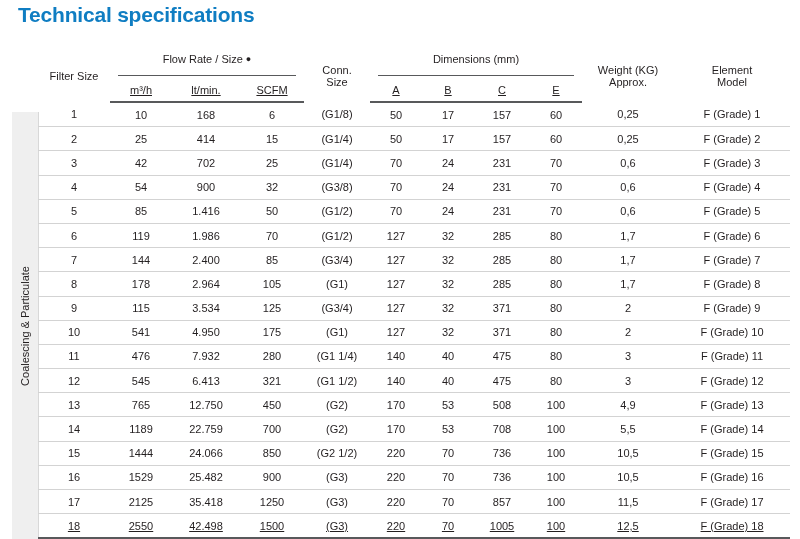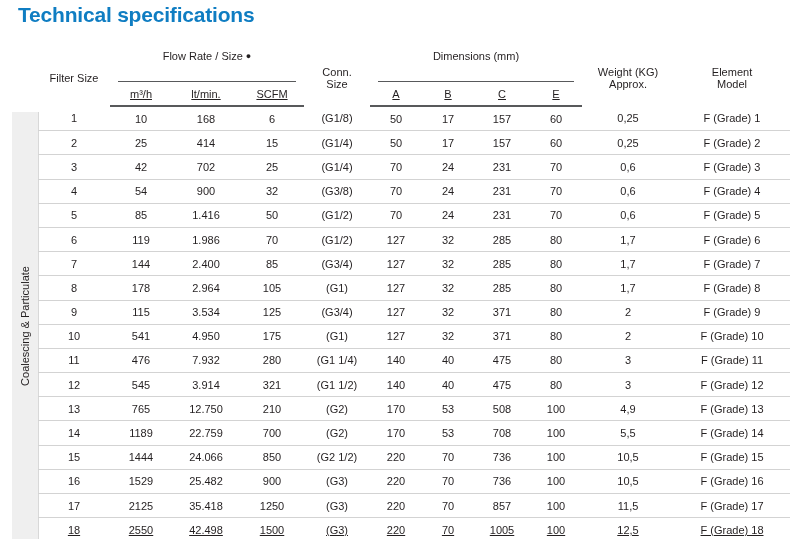--- a/index.html
+++ b/index.html
@@ -75,21 +75,21 @@
   .hdr-sub td {
     height: 23px;
     font-size: 11.5px;
     border-bottom: 2.5px solid #58595b;
     text-decoration: underline;
   }
   .grp-line {
     border-bottom: 1px solid #58595b;
     display: block;
     margin: 0 8px;
-    padding-bottom: 19px;
+    padding-bottom: 10px;
   }
   .hdr-top td.no-line {
     border: none;
   }
   tbody tr td {
     height: 23.2px;
     border-bottom: 1px solid #d3d3d3;
     font-size: 11.5px;
   }
   tbody tr:last-child td {
@@ -313,35 +313,35 @@
             <td>140</td>
             <td>40</td>
             <td>475</td>
             <td>80</td>
             <td>3</td>
             <td>F (Grade) 11</td>
           </tr>
           <tr>
             <td>12</td>
             <td>545</td>
-            <td>3.914</td>
+            <td>6.413</td>
             <td>321</td>
             <td>(G1 1/2)</td>
             <td>140</td>
             <td>40</td>
             <td>475</td>
             <td>80</td>
             <td>3</td>
             <td>F (Grade) 12</td>
           </tr>
           <tr>
             <td>13</td>
             <td>765</td>
             <td>12.750</td>
-            <td>210</td>
+            <td>450</td>
             <td>(G2)</td>
             <td>170</td>
             <td>53</td>
             <td>508</td>
             <td>100</td>
             <td>4,9</td>
             <td>F (Grade) 13</td>
           </tr>
           <tr>
             <td>14</td>

